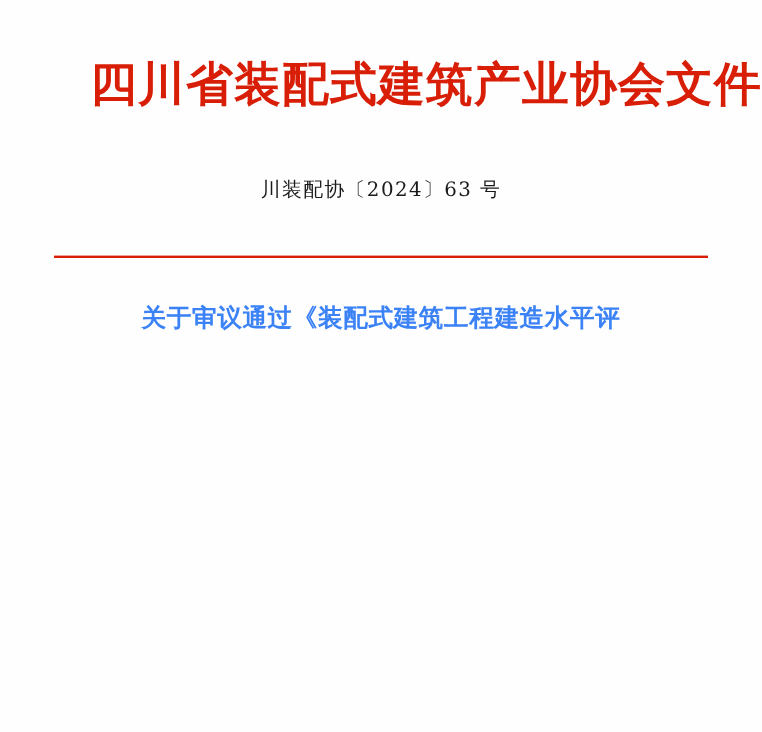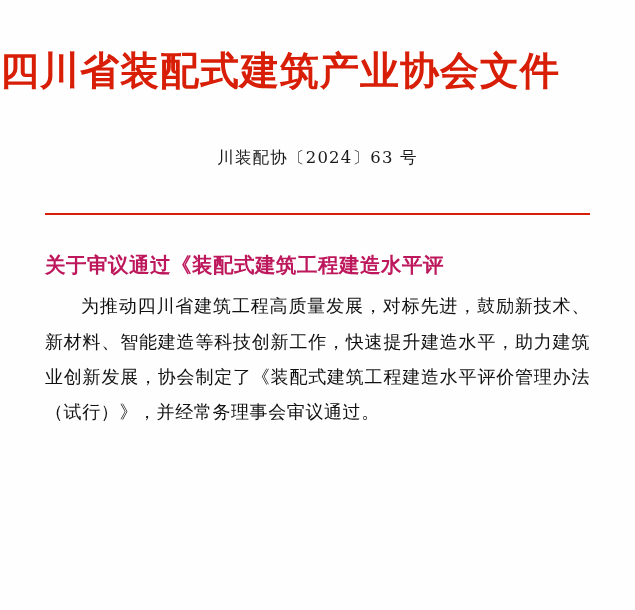--- a/index.html
+++ b/index.html
@@ -14,21 +14,21 @@
     font-family: "DejaVu Serif", "Liberation Serif", serif;
   }
   .page {
     position: relative;
     width: 635px;
     height: 610px;
     background: #fefefe;
     box-sizing: border-box;
   }
   .doc-header {
-    text-align: left;
+    text-align: right;
     padding-top: 46px;
   }
   .doc-title {
     color: #d81e06;
     font-family: "DejaVu Serif", "Liberation Serif", serif;
     font-weight: bold;
     font-size: 39px;
     letter-spacing: 1px;
     line-height: 1.25;
     white-space: nowrap;
@@ -47,24 +47,25 @@
     height: 2.5px;
     background: #d81e06;
   }
   .content {
     margin: 0 auto;
     width: 545px;
     padding-top: 34px;
     box-sizing: border-box;
   }
   .subject {
+    text-align: center;
     font-weight: bold;
     font-size: 20.5px;
     line-height: 1.62;
-    color: #be185d;
+    color: #3b82f6;
     letter-spacing: 0.5px;
     font-family: "DejaVu Serif", "Liberation Serif", serif;
   }
   .subject .line {
     display: block;
   }
   .salutation {
     margin-top: 26px;
     font-size: 18px;
     line-height: 1.95;
@@ -95,17 +96,16 @@
 
   <div class="red-rule"></div>
 
   <div class="content">
 
     <div class="subject">
       <span class="line">关于审议通过《装配式建筑工程建造水平评</span>
     </div>
 
 
-    <p class="body-para">为推动四川省建筑工程高质量发展，对标先进，鼓励新技术、新材料、智能建造等科技创新工作，快速提升建造水平，助力建筑业创新发展，协会制定了《装配式建筑工程建造水平评价管理办法（试行）》，并经常务理事会审议通过。</p>
 
   </div>
 
 </div>
 
 </body></html>

